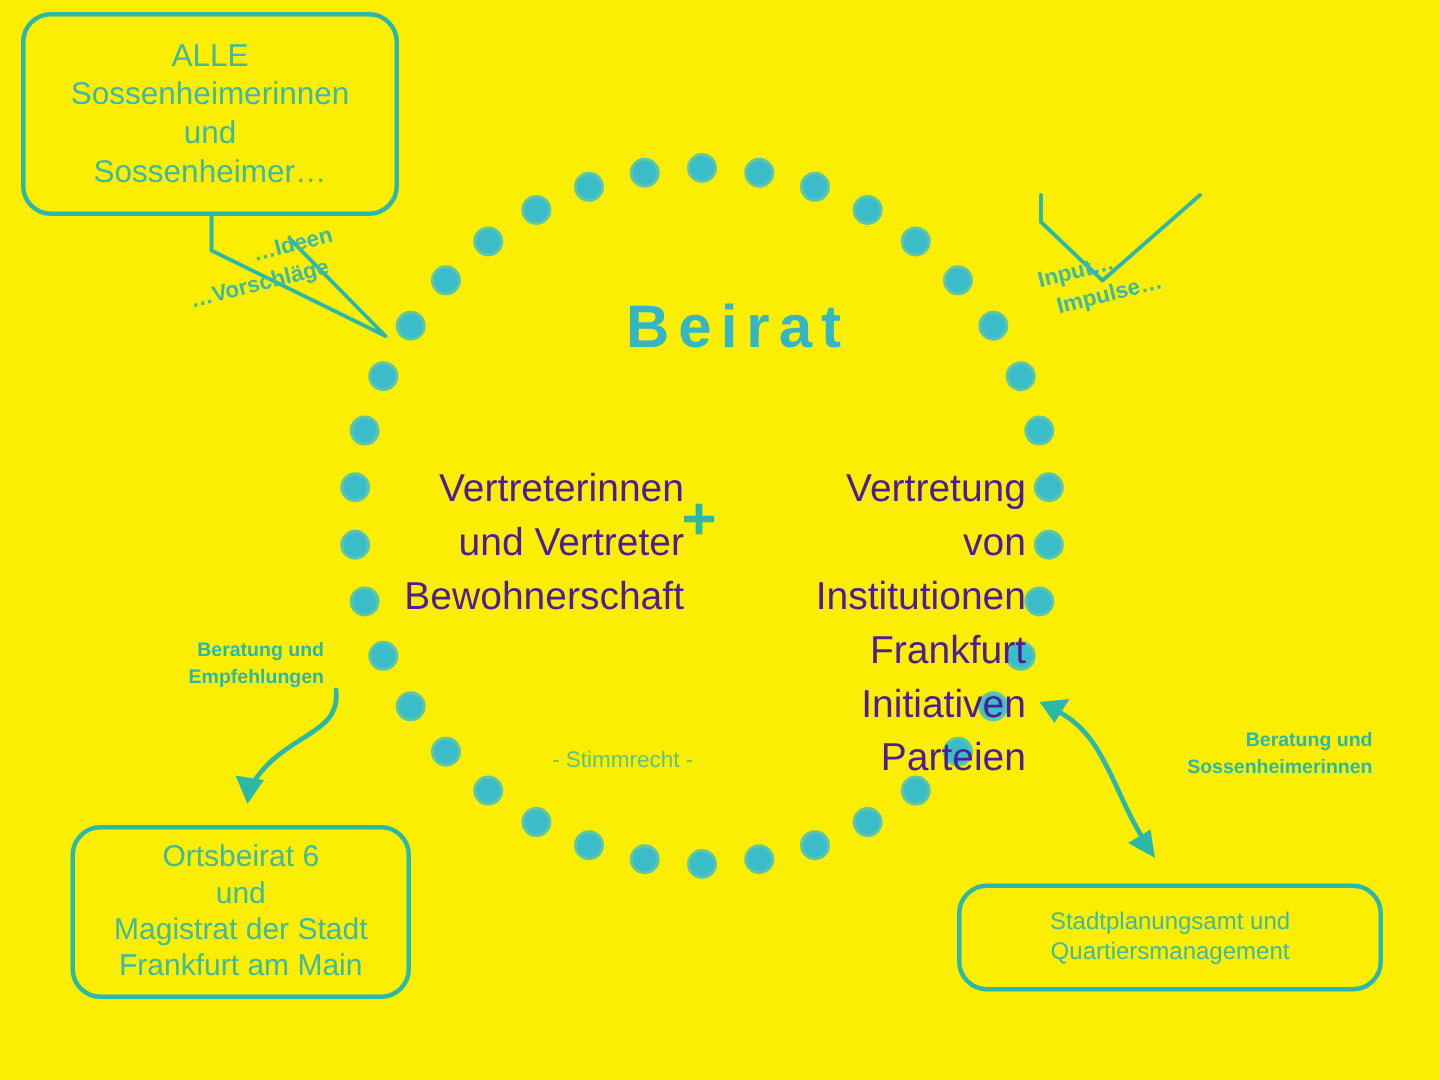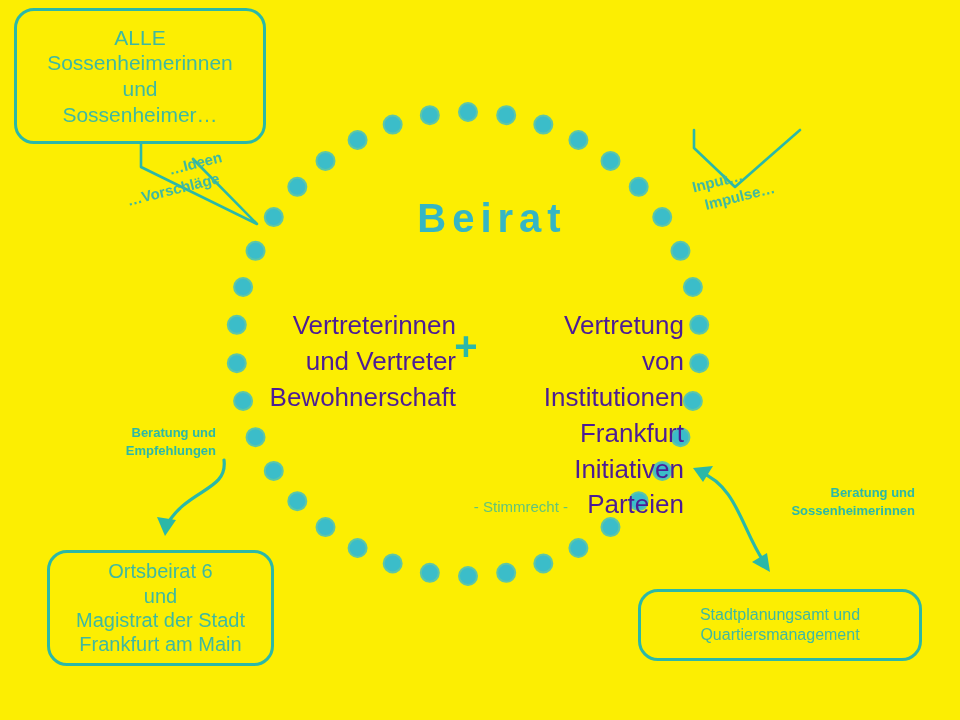--- a/index.html
+++ b/index.html
@@ -92,21 +92,21 @@
     line-height: 1.38;
     text-align: right;
   }
   #col-left  { left: 252px; top: 308px; width: 204px; }
   #col-right { left: 480px; top: 308px; width: 204px; }
   .col .line { display: block; white-space: nowrap; }
 
   #stimmrecht {
     position: absolute;
     left: 368px; top: 498px; width: 200px;
-    text-align: right;
+    text-align: left;
     color: #62C37A;
     font-size: 15px;
   }
 
   
   .annot {
     position: absolute;
     color: #2BB8A8;
     font-size: 13px;
     font-weight: bold;

